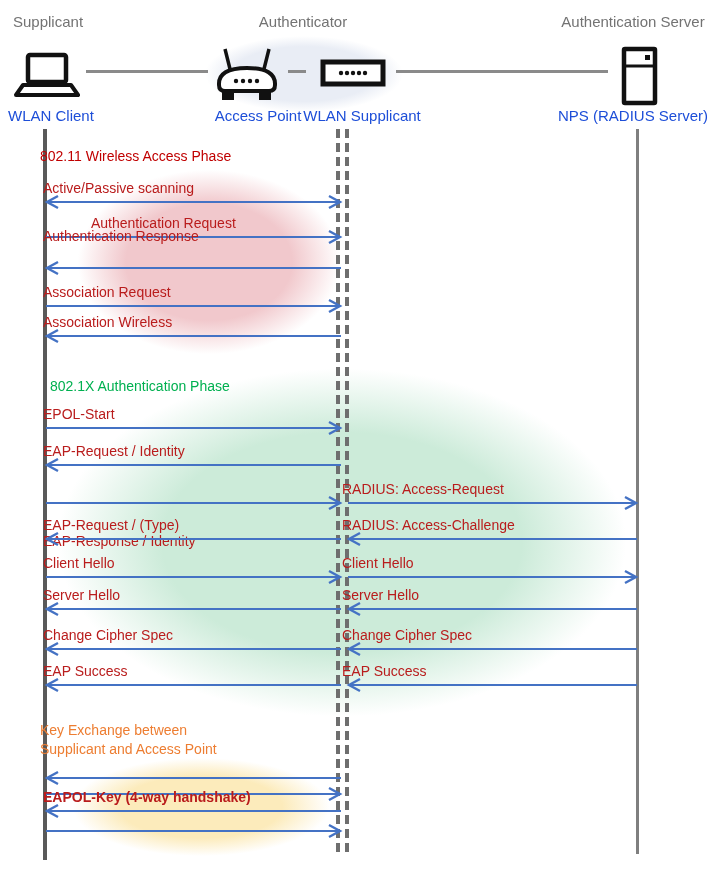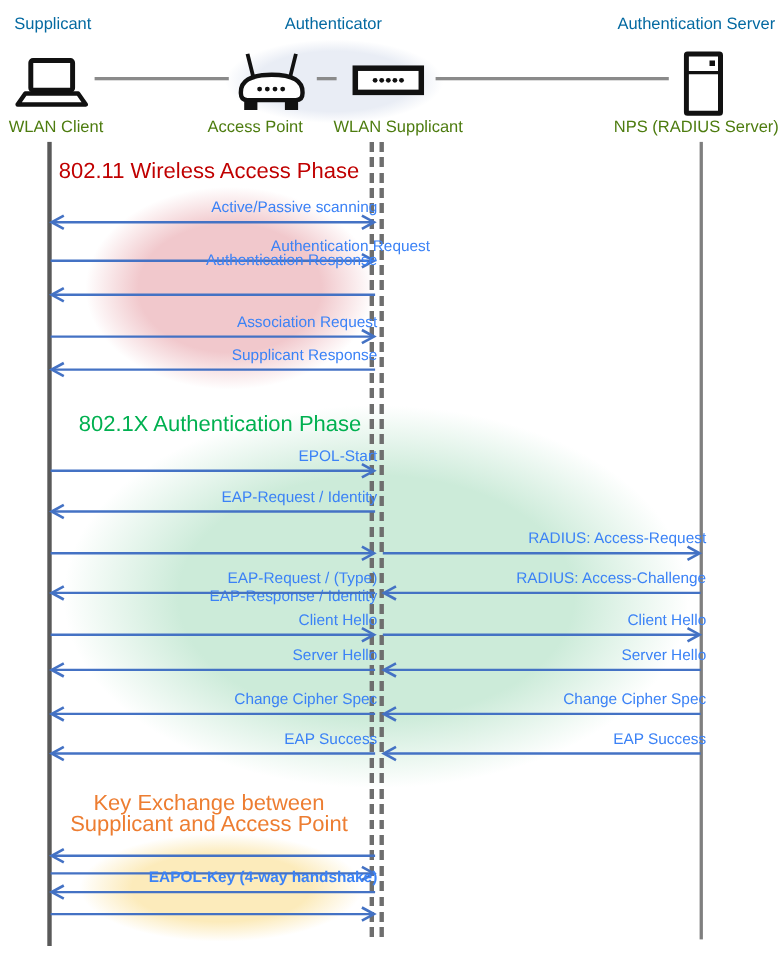--- a/index.html
+++ b/index.html
@@ -1,28 +1,28 @@
 <!DOCTYPE html>
 <html><head>
 <meta charset="utf-8">
 <style>
   html,body{margin:0;padding:0;background:#fff;}
   .canvas{
     position:relative;width:713px;height:875px;background:#fff;overflow:hidden;
     font-family:"Liberation Sans",sans-serif;color:#262626;
   }
   
-  .role{position:absolute;font-size:15px;color:#0369a1;white-space:nowrap;}
+  .role{position:absolute;font-size:15px;color:#737373;white-space:nowrap;}
   .role-supplicant{left:13px;top:13px;}
   .role-authenticator{left:203px;top:13px;width:200px;text-align:center;}
   .role-authserver{left:533px;top:13px;width:200px;text-align:center;}
   
-  .node-label{position:absolute;top:107px;font-size:15px;color:#4d7c0f;white-space:nowrap;}
+  .node-label{position:absolute;top:107px;font-size:15px;color:#1d4ed8;white-space:nowrap;}
   .nl-client{left:8px;}
-  .nl-ap{left:152px;width:160px;text-align:center;}
+  .nl-ap{left:178px;width:160px;text-align:center;}
   .nl-wc{left:282px;width:160px;text-align:center;}
   .nl-nps{left:553px;width:160px;text-align:center;}
   
   .auth-ellipse{position:absolute;left:205px;top:36px;width:198px;height:76px;border-radius:50%;}
   
   .connector{position:absolute;top:70px;height:3px;background:#8a8a8a;}
   .c1{left:86px;width:122px;}
   .c-dash{left:288px;width:18px;}
   .c2{left:396px;width:212px;}
   
@@ -31,26 +31,26 @@
   .ll-dash{width:4px;height:725px;background:repeating-linear-gradient(to bottom,#6e6e6e 0px,#6e6e6e 9px,transparent 9px,transparent 14px);}
   .ll-dash-a{left:336px;}
   .ll-dash-b{left:345px;}
   .ll-right{left:636px;width:3px;height:725px;background:#7f7f7f;}
   
   .phase-ellipse{position:absolute;border-radius:50%;}
   .pe0{left:75px;top:168px;width:268px;height:188px;}
   .pe1{left:52px;top:365px;width:580px;height:355px;}
   .pe2{left:70px;top:757px;width:262px;height:100px;}
   
-  .phase-title{position:absolute;font-size:20px;text-align:center;white-space:pre-line;line-height:19px;}
+  .phase-title{position:absolute;font-size:14px;white-space:pre-line;line-height:19px;}
   .pt0{left:40px;top:147px;width:300px;}
   .pt1{left:50px;top:377px;width:300px;}
   .pt2{left:40px;top:721px;width:300px;}
   
-  .msg-label{position:absolute;width:300px;text-align:right;font-size:14px;line-height:18px;color:#3b82f6;white-space:nowrap;}
+  .msg-label{position:absolute;width:300px;text-align:left;font-size:14px;line-height:18px;color:#b91c1c;white-space:nowrap;}
   #messages svg{position:absolute;overflow:visible;}
   .icon{position:absolute;}
 </style>
 </head>
 <body>
 
 <div class="canvas">
 
   <div class="phase-ellipse pe0" style="background: radial-gradient(closest-side, rgb(241, 200, 204) 62%, rgba(241, 200, 204, 0) 98%);"></div>
   <div class="phase-ellipse pe1" style="background: radial-gradient(closest-side, rgb(204, 235, 217) 62%, rgba(204, 235, 217, 0) 98%);"></div>
@@ -131,21 +131,21 @@
       <div class="msg-label" style="left: 43px; top: 227px;">Authentication Response</div>
       <svg width="295" height="16" style="left: 46px; top: 298px;">
         <line x1="0" x2="292" y1="8" y2="8" stroke="#4472C4" stroke-width="2.2"></line>
         <polyline points="283,2 294,8 283,14" fill="none" stroke="#4472C4" stroke-width="2.4"></polyline>
       </svg>
       <div class="msg-label" style="left: 43px; top: 283px;">Association Request</div>
       <svg width="295" height="16" style="left: 46px; top: 328px;">
         <line x1="3" x2="295" y1="8" y2="8" stroke="#4472C4" stroke-width="2.2"></line>
         <polyline points="12,2 1,8 12,14" fill="none" stroke="#4472C4" stroke-width="2.4"></polyline>
       </svg>
-      <div class="msg-label" style="left: 43px; top: 313px;">Supplicant Response</div>
+      <div class="msg-label" style="left: 43px; top: 313px;">Association Wireless</div>
       <svg width="295" height="16" style="left: 46px; top: 420px;">
         <line x1="0" x2="292" y1="8" y2="8" stroke="#4472C4" stroke-width="2.2"></line>
         <polyline points="283,2 294,8 283,14" fill="none" stroke="#4472C4" stroke-width="2.4"></polyline>
       </svg>
       <div class="msg-label" style="left: 43px; top: 405px;">EPOL-Start</div>
       <svg width="295" height="16" style="left: 46px; top: 457px;">
         <line x1="3" x2="295" y1="8" y2="8" stroke="#4472C4" stroke-width="2.2"></line>
         <polyline points="12,2 1,8 12,14" fill="none" stroke="#4472C4" stroke-width="2.4"></polyline>
       </svg>
       <div class="msg-label" style="left: 43px; top: 442px;">EAP-Request / Identity</div>

